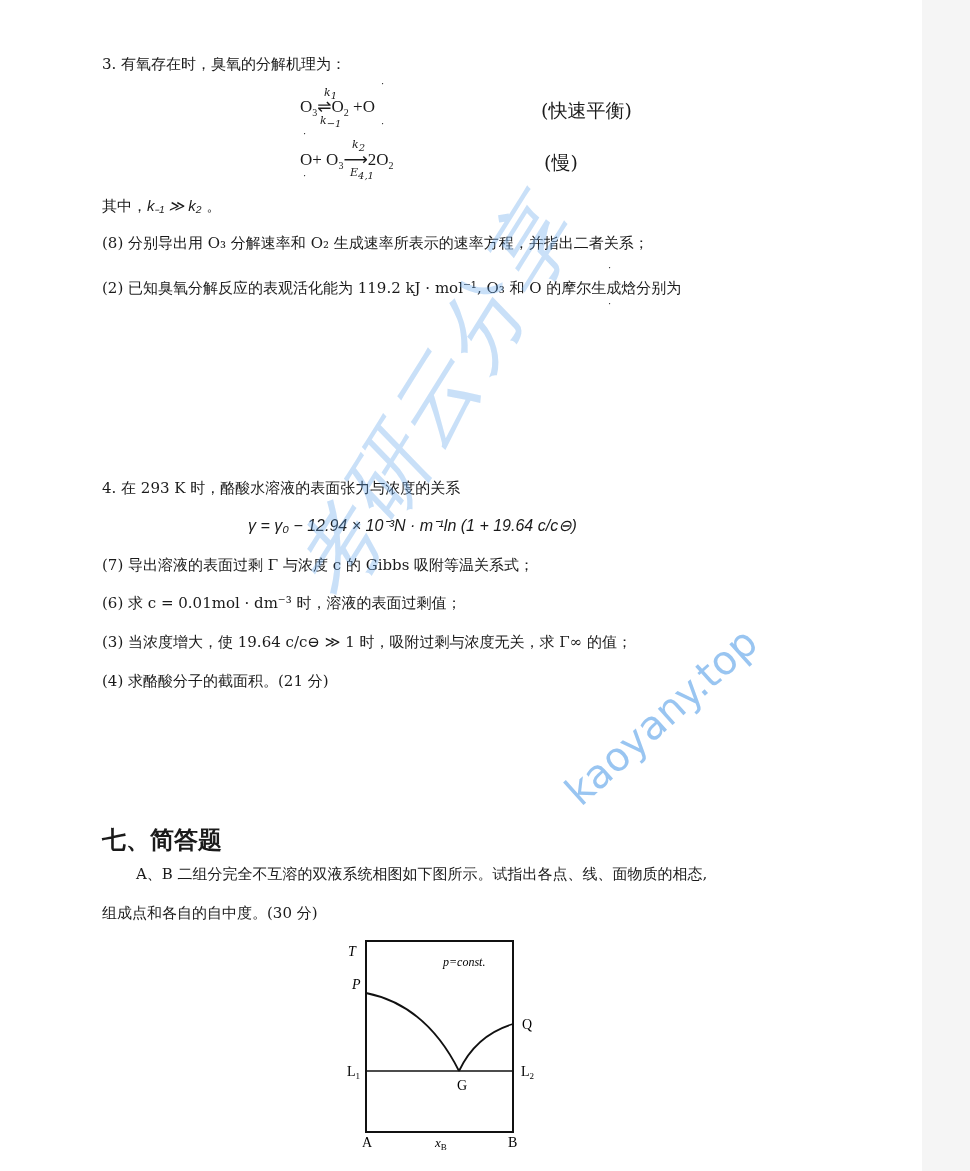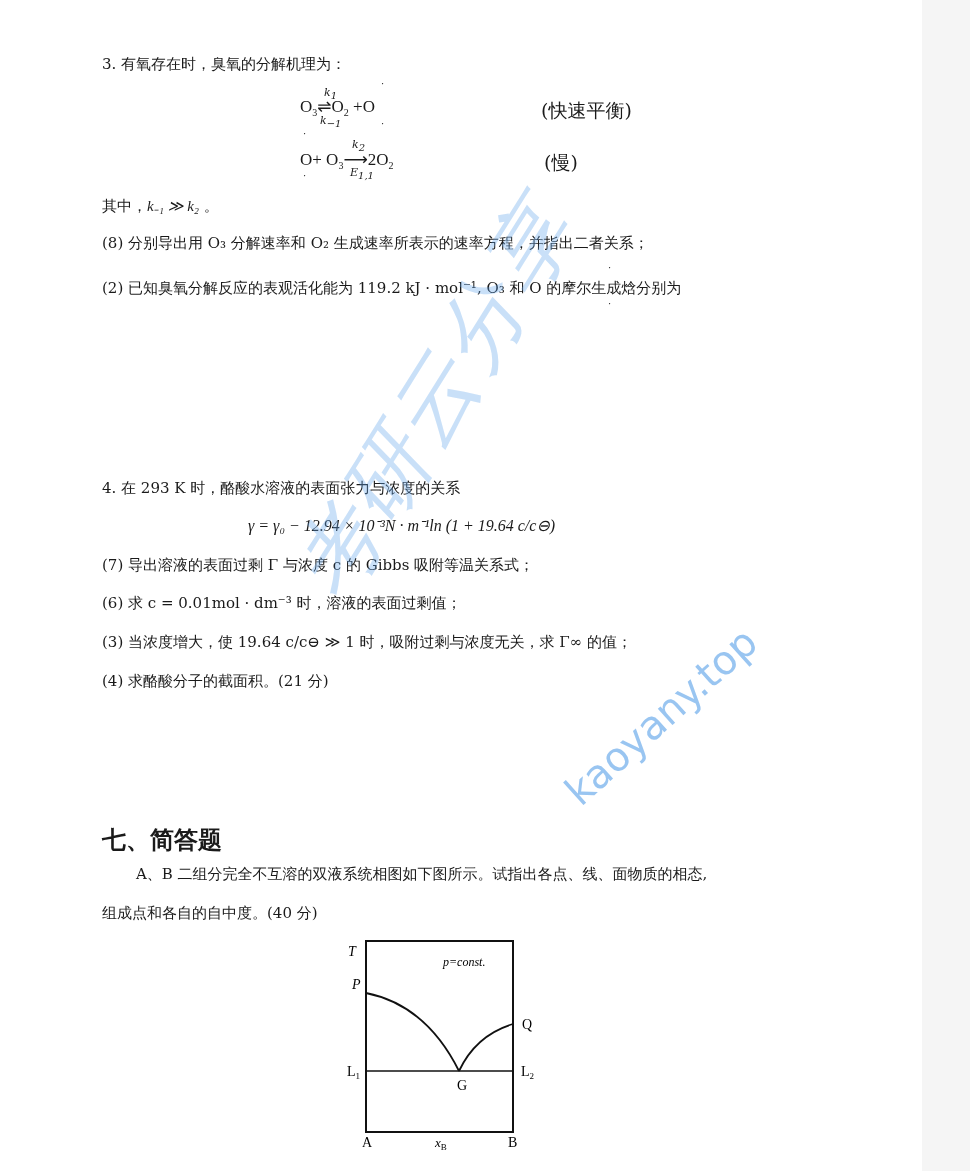--- a/index.html
+++ b/index.html
@@ -4,21 +4,21 @@
 <style>
   html, body { margin: 0; padding: 0; }
   body {
     width: 970px; height: 1171px; position: relative; overflow: hidden;
     background: #ffffff; color: #1a1a1a;
     font-family: "DejaVu Serif", "Liberation Serif", serif;
   }
   .page { position: absolute; left: 16px; top: 0; width: 922px; height: 1036px; background: #ffffff; }
   .side-panel { position: absolute; left: 922px; top: 0; width: 48px; height: 1171px; background: #f5f5f5; }
   .line { position: absolute; left: 86px; font-size: 15px; line-height: 20px; white-space: nowrap; }
-  .math { font-family: Liberation Serif, serif; font-style: italic; }
+  .math { font-family: Liberation Sans, sans-serif; font-style: italic; }
   sub, sup { font-size: 10px; line-height: 0; }
   .rxn { position: absolute; font-size: 17px; line-height: 20px; white-space: nowrap; font-family: "Liberation Serif", serif; }
   .over { position: absolute; font-size: 11px; font-style: italic; }
   .dot { position: absolute; font-size: 10px; }
   .tag { position: absolute; font-size: 19px; }
   .section-title { position: absolute; left: 86px; top: 824px; font-size: 24px; font-weight: bold; font-family: "DejaVu Sans", sans-serif; }
   .wm-cn { position: absolute; left: 250px; top: 560px; font-size: 86px; color: rgba(100,165,235,0.35);
     transform: rotate(-58deg); transform-origin: left top; font-family: "DejaVu Serif", serif; font-style: italic; letter-spacing: 4px; white-space: nowrap; }
   .wm-en { position: absolute; left: 540px; top: 780px; font-size: 40px; color: rgba(70,150,230,0.55);
     transform: rotate(-42deg); transform-origin: left top; font-family: "DejaVu Sans", sans-serif; white-space: nowrap; }
@@ -41,21 +41,21 @@
     <span class="dot" style="left:365px; top:118px">·</span>
     <span class="tag" style="left:525px; top:98px">(快速平衡)</span>
   </div>
 
   <div>
     <span class="dot" style="left:287px; top:128px">·</span>
     <span class="over" style="left:336px; top:138px"><span>k</span><sub>2</sub></span>
     <span class="rxn" style="left:284px; top:150px">
       <span>O</span><span>+ O</span><sub>3</sub><span>⟶</span><span>2O</span><sub>2</sub>
     </span>
-    <span class="over" style="left:334px; top:166px"><span>E</span><sub>1,1</sub></span>
+    <span class="over" style="left:334px; top:166px"><span>E</span><sub>4,1</sub></span>
     <span class="dot" style="left:287px; top:170px">·</span>
     <span class="tag" style="left:528px; top:150px">(慢)</span>
   </div>
 
   <div class="line" style="top:196px">
     <span>其中，</span><span class="math">k₋₁ ≫ k₂</span><span> 。</span>
   </div>
   <div class="line" style="top:233px">(8) 分别导出用 O₃ 分解速率和 O₂ 生成速率所表示的速率方程，并指出二者关系；</div>
   <div class="line" style="top:278px">(2) 已知臭氧分解反应的表观活化能为 119.2 kJ · mol⁻¹, O₃ 和 O 的摩尔生成焓分别为</div>
   <span class="dot" style="left:592px; top:262px">·</span>
@@ -63,21 +63,21 @@
 
   <div class="line" style="top:478px">4. 在 293 K 时，酪酸水溶液的表面张力与浓度的关系</div>
   <div class="line math" style="left:232px; top:516px; font-size:16px">γ = γ₀ − 12.94 × 10⁻³N · m⁻¹ln (1 + 19.64 c/c⊖)</div>
   <div class="line" style="top:555px">(7) 导出溶液的表面过剩 Γ 与浓度 c 的 Gibbs 吸附等温关系式；</div>
   <div class="line" style="top:593px">(6) 求 c = 0.01mol · dm⁻³ 时，溶液的表面过剩值；</div>
   <div class="line" style="top:632px">(3) 当浓度增大，使 19.64 c/c⊖ ≫ 1 时，吸附过剩与浓度无关，求 Γ∞ 的值；</div>
   <div class="line" style="top:671px">(4) 求酪酸分子的截面积。(21 分)</div>
 
   <div class="section-title">七、简答题</div>
   <div class="line" style="left:120px; top:864px">A、B 二组分完全不互溶的双液系统相图如下图所示。试指出各点、线、面物质的相态,</div>
-  <div class="line" style="top:903px">组成点和各自的自中度。(40 分)</div>
+  <div class="line" style="top:903px">组成点和各自的自中度。(30 分)</div>
 
   <svg style="position:absolute; left:320px; top:930px" width="210" height="230" viewBox="0 0 210 230">
     <rect x="30" y="11" width="147" height="191" fill="none" stroke="#111" stroke-width="2"></rect>
     <path d="M30 63 Q 90 75 123 141" fill="none" stroke="#111" stroke-width="1.8"></path>
     <path d="M123 141 Q 140 105 177 94" fill="none" stroke="#111" stroke-width="1.8"></path>
     <line x1="30" y1="141" x2="177" y2="141" stroke="#111" stroke-width="1.6"></line>
     <text x="12" y="26" font-size="14" font-style="italic">T</text>
     <text x="107" y="36" font-size="12" font-style="italic">p=const.</text>
     <text x="16" y="59" font-size="14" font-style="italic">P</text>
     <text x="186" y="99" font-size="14">Q</text>

